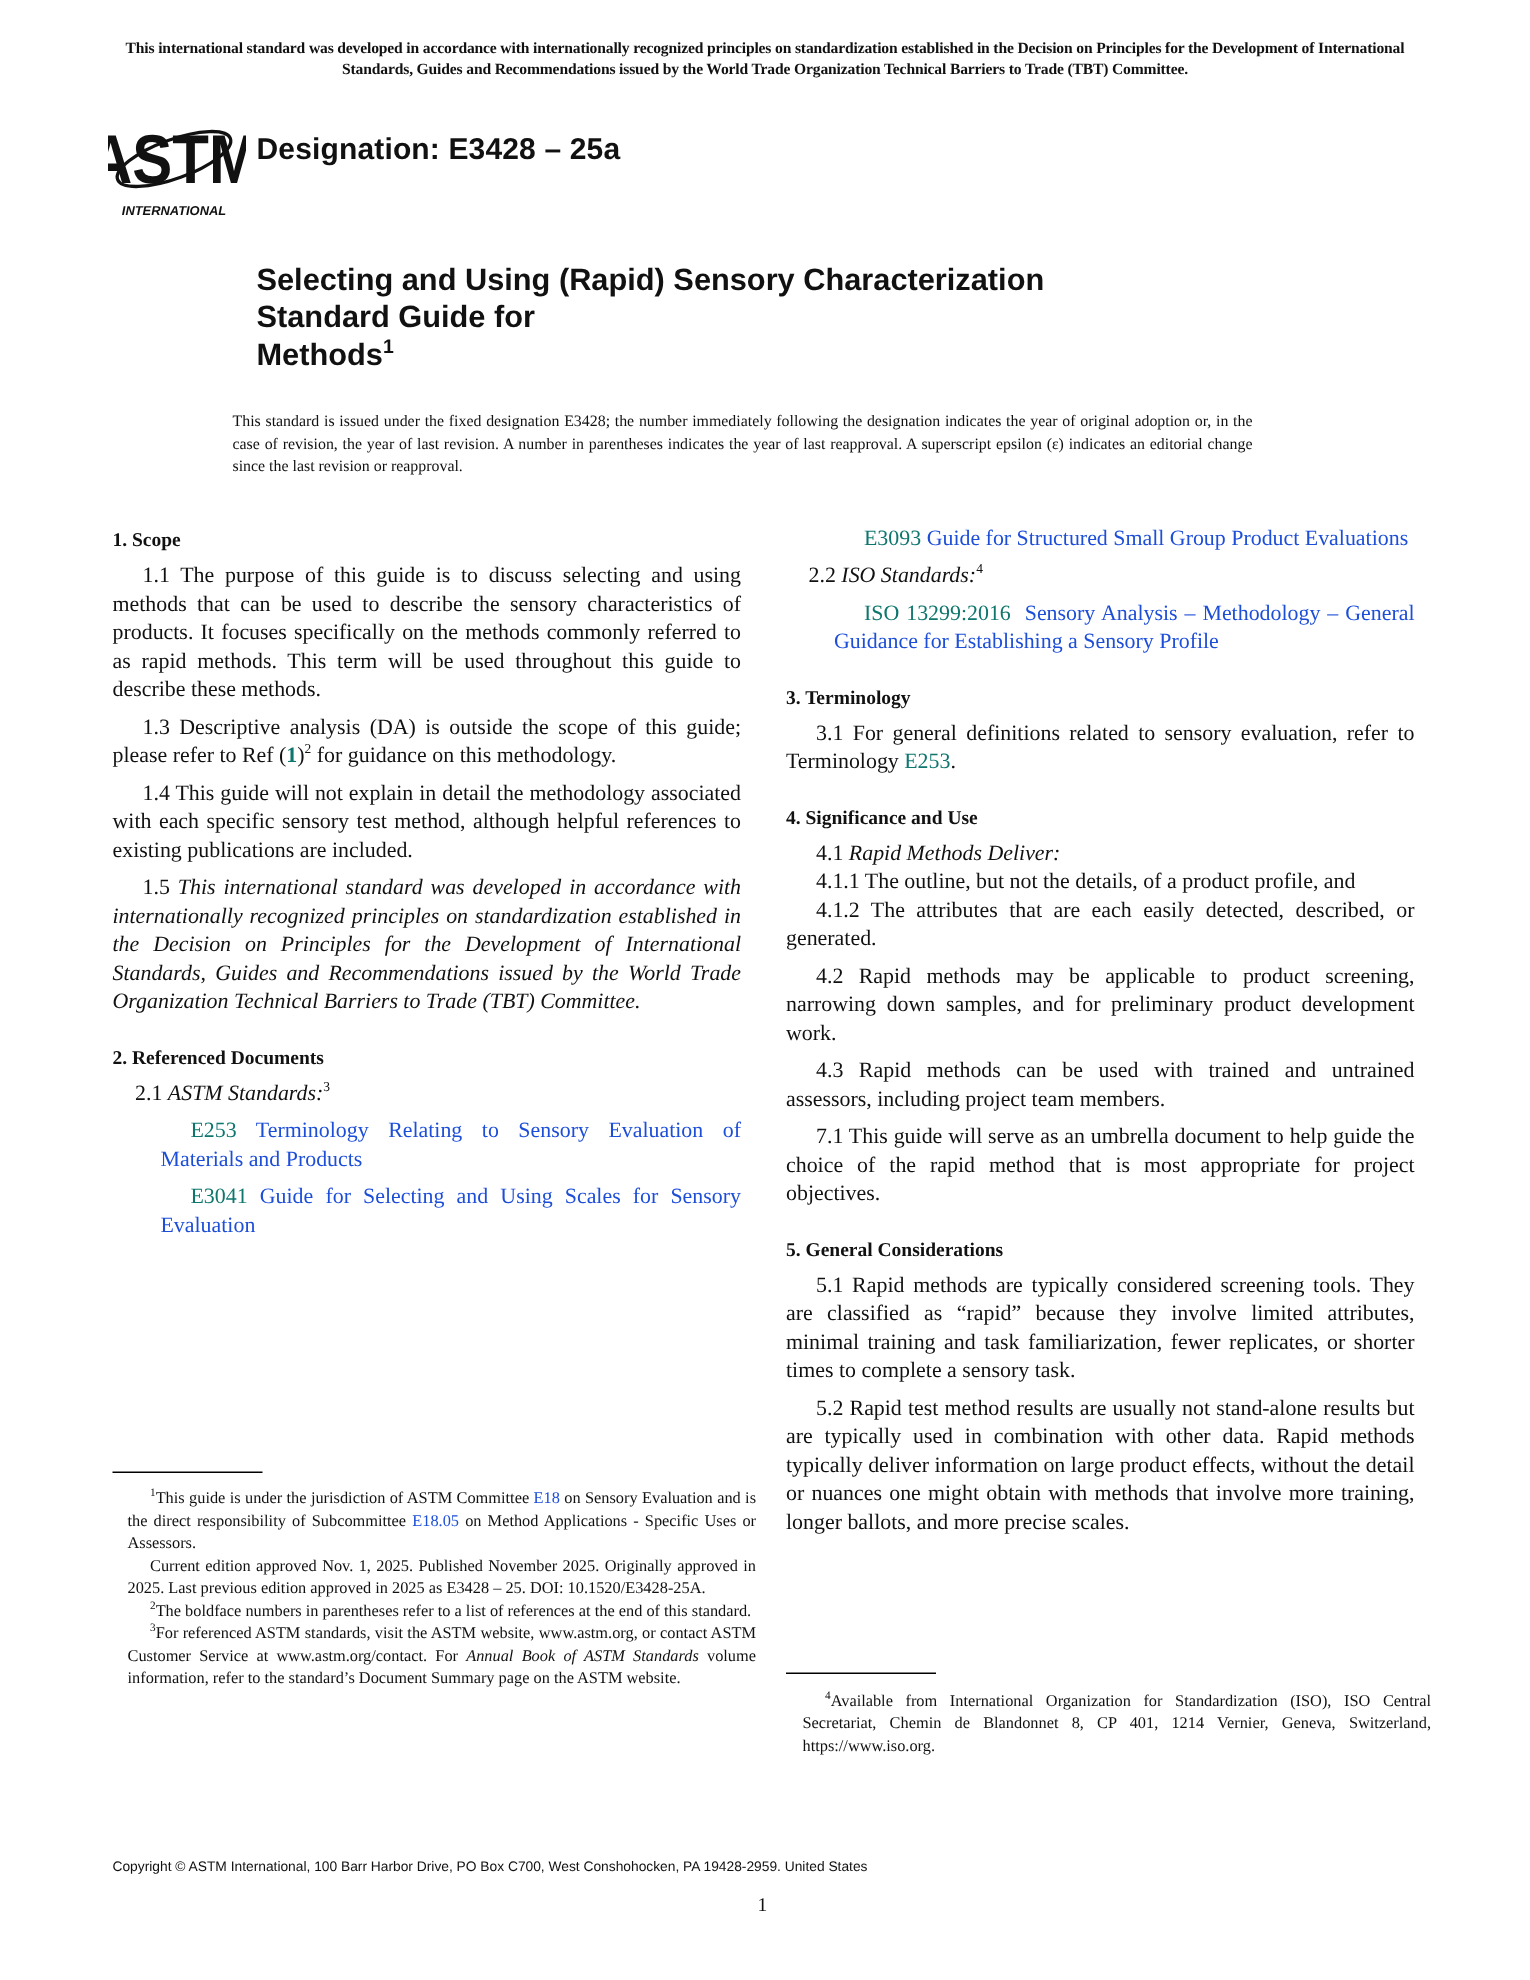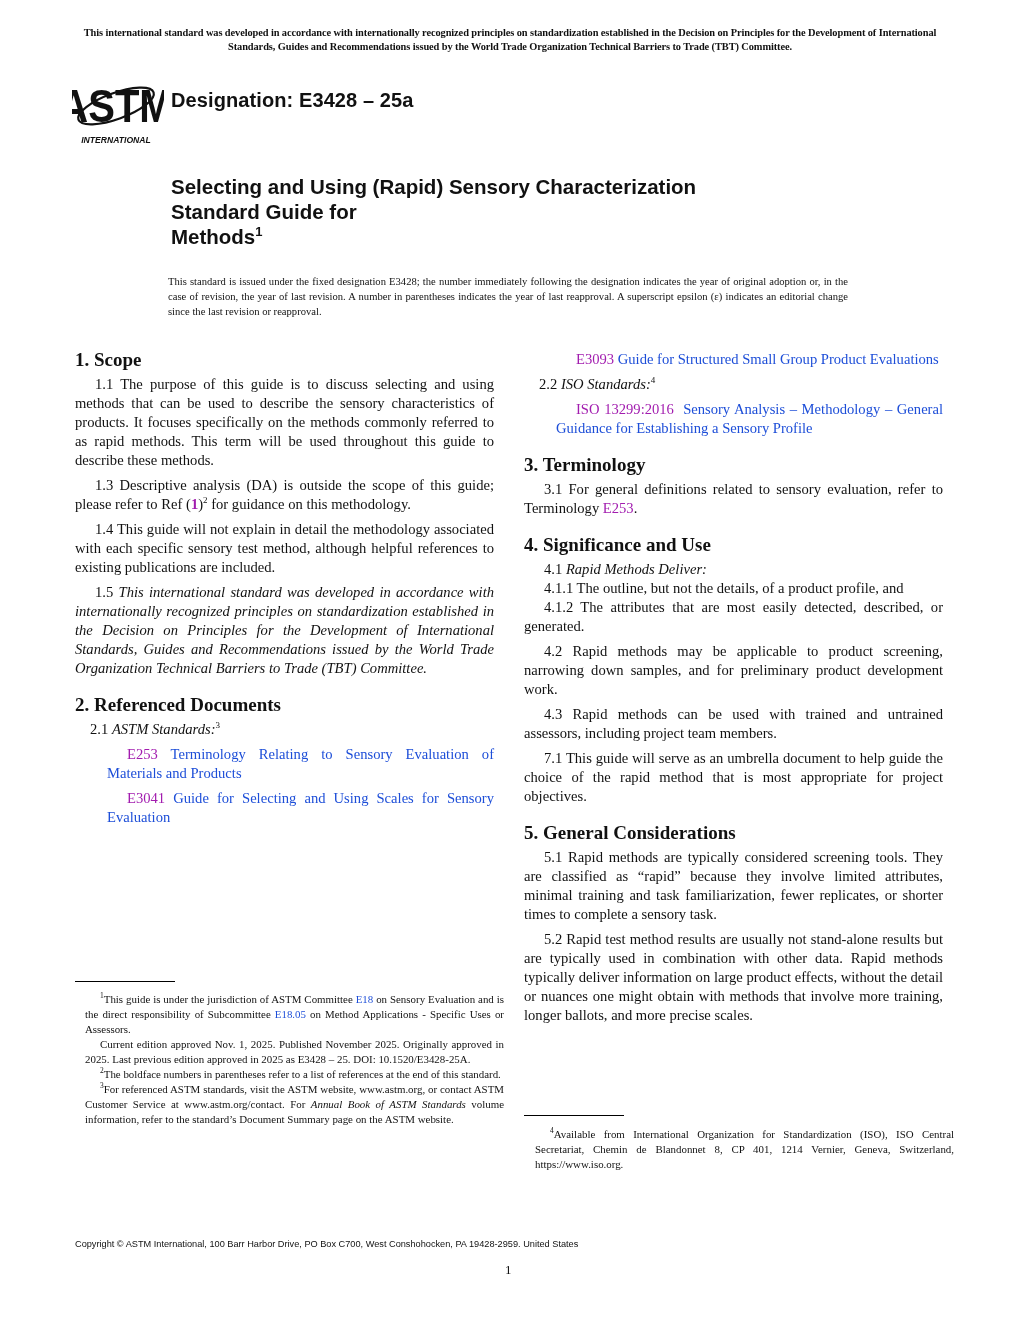--- a/index.html
+++ b/index.html
@@ -1,39 +1,39 @@
 <!DOCTYPE html>
 <html><head>
 <meta charset="utf-8">
 <style>
   html, body { margin: 0; padding: 0; background: #ffffff; }
   body { width: 1020px; height: 1320px; position: relative; overflow: hidden; color: #111; }
   .serif { font-family: "Liberation Serif", "DejaVu Serif", serif; }
   .sans { font-family: "Liberation Sans", "DejaVu Sans", sans-serif; }
-  .red { color: #a21caf; }
+  .red { color: #0f766e; }
   .blue { color: #1d4ed8; }
   a { text-decoration: none; }
 
   #top-notice { position: absolute; left: 60px; top: 26px; width: 900px; text-align: center;
     font-size: 10.4px; line-height: 14px; font-weight: bold; letter-spacing: -0.1px; }
 
   #logo { position: absolute; left: 72px; top: 78px; width: 92px; height: 68px; }
   #designation { position: absolute; left: 171px; top: 89px; font-size: 20px; font-weight: bold; letter-spacing: 0.1px; }
 
   #title { position: absolute; left: 171px; top: 174px; font-size: 20.5px; font-weight: bold; line-height: 25px; }
   #title sup { font-size: 13px; }
 
-  #issue-note { position: absolute; left: 168px; top: 274px; width: 680px; font-size: 10.6px; line-height: 15px; text-align: justify; }
+  #issue-note { position: absolute; left: 155px; top: 274px; width: 680px; font-size: 10.6px; line-height: 15px; text-align: justify; }
 
   .col { position: absolute; font-size: 14.6px; line-height: 19px; }
   #col-left { left: 75px; top: 350px; width: 419px; }
   #col-right { left: 524px; top: 350px; width: 419px; }
   .col p { margin: 0 0 6px 0; text-indent: 20px; text-align: justify; }
   .col p.noind { text-indent: 0; }
-  .col h2 { margin: 0 0 6px 0; font-size: 19px; font-weight: bold; }
+  .col h2 { margin: 0 0 6px 0; font-size: 13px; font-weight: bold; }
   .col h2.gap { margin-top: 17px; }
   .ref { margin: 0; padding-left: 32px; text-indent: -16px; text-align: justify; }
   .sub-head { margin: 0; padding-left: 15px; text-indent: 0; }
   sup { font-size: 9px; vertical-align: super; line-height: 0; }
 
   .fn-rule { position: absolute; height: 1px; background: #000; width: 100px; }
   #fn-rule-left { left: 75px; top: 981px; }
   #fn-rule-right { left: 524px; top: 1115px; }
 
   .footnotes { position: absolute; font-size: 10.9px; line-height: 15px; width: 419px; }
@@ -85,21 +85,21 @@
   <p class="ref"><a class="red">E3093</a> <a class="blue">Guide for Structured Small Group Product Evaluations</a></p>
   <p class="sub-head noind"><span>2.2 </span><i>ISO Standards:</i><sup>4</sup></p>
   <p class="ref"><a class="red">ISO 13299:2016</a>&nbsp; <a class="blue">Sensory Analysis – Methodology – General Guidance for Establishing a Sensory Profile</a></p>
 
   <h2 class="gap">3.  Terminology</h2>
   <p><span>3.1 For general definitions related to sensory evaluation, refer to Terminology </span><a class="red">E253</a><span>.</span></p>
 
   <h2 class="gap">4.  Significance and Use</h2>
   <p style="margin-bottom:0"><span>4.1 </span><i>Rapid Methods Deliver:</i></p>
   <p style="margin-bottom:0">4.1.1 The outline, but not the details, of a product profile, and</p>
-  <p>4.1.2 The attributes that are most easily detected, described, or generated.</p>
+  <p>4.1.2 The attributes that are each easily detected, described, or generated.</p>
   <p>4.2 Rapid methods may be applicable to product screening, narrowing down samples, and for preliminary product development work.</p>
   <p>4.3 Rapid methods can be used with trained and untrained assessors, including project team members.</p>
   <p>7.1 This guide will serve as an umbrella document to help guide the choice of the rapid method that is most appropriate for project objectives.</p>
 
   <h2 class="gap">5.  General Considerations</h2>
   <p>5.1 Rapid methods are typically considered screening tools. They are classified as “rapid” because they involve limited attributes, minimal training and task familiarization, fewer replicates, or shorter times to complete a sensory task.</p>
   <p>5.2 Rapid test method results are usually not stand-alone results but are typically used in combination with other data. Rapid methods typically deliver information on large product effects, without the detail or nuances one might obtain with methods that involve more training, longer ballots, and more precise scales.</p>
 </div>
 
 <div id="fn-rule-left" class="fn-rule"></div>

